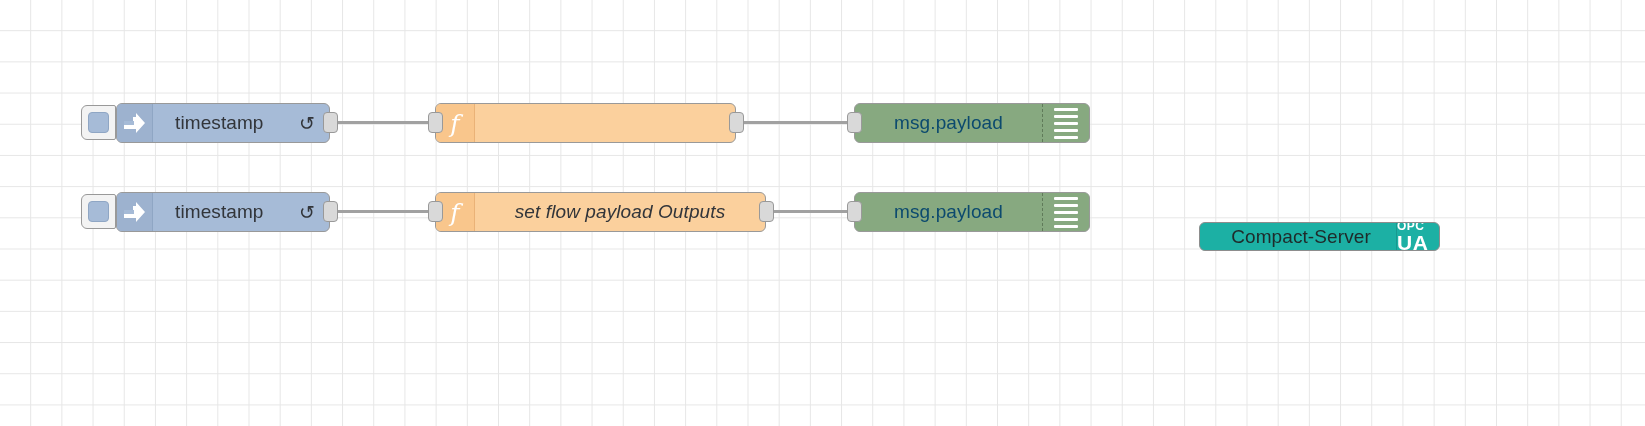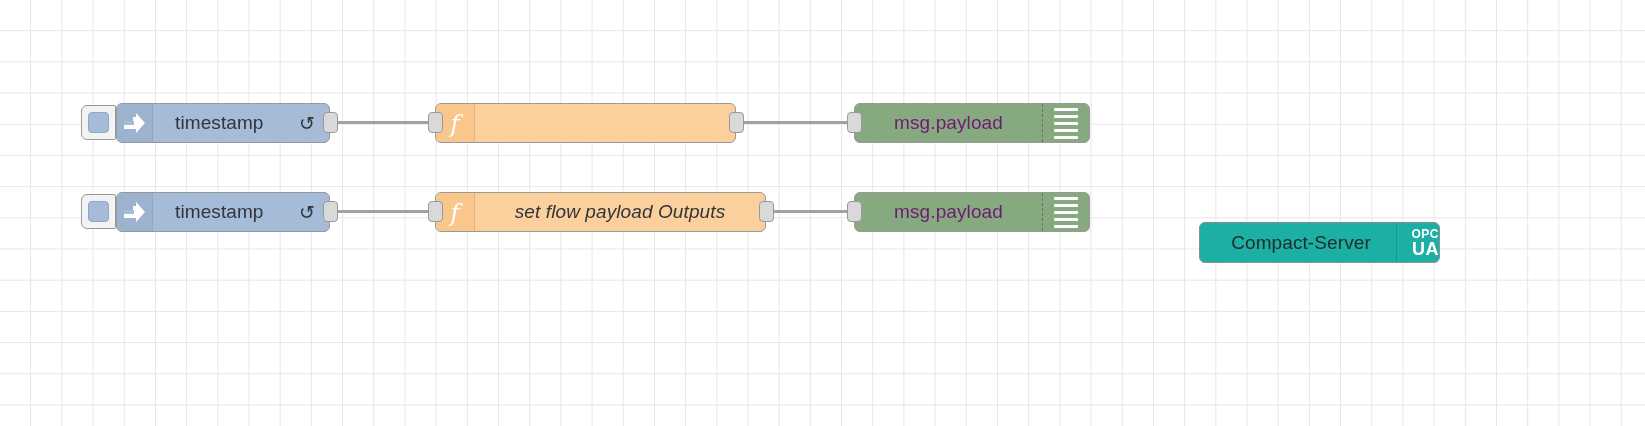--- a/index.html
+++ b/index.html
@@ -83,21 +83,21 @@
     border-right:1px solid #eab277;
     display:flex;align-items:center;justify-content:center;
   }
   .function .label{
     font-style:italic;
     font-size:19px;
   }
 
   
   .debug{ background:#87a980; }
-  .debug .label{ color:#701a75; }
+  .debug .label{ color:#0c4a6e; }
   .debug .dbg-btn{
     flex:0 0 auto;
     width:46px;
     background:#87a980;
     border-left:1px dashed #5f7a59;
     border-radius:0 5px 5px 0;
     display:flex;flex-direction:column;
     align-items:center;justify-content:center;
     gap:4px;
   }
@@ -109,27 +109,27 @@
   }
 
   
   .opcua{ background:#1cb0a4; border-color:#8d8d8d;}
   .opcua .label{ color:#1f2a2a; font-size:19px; padding-right:8px;}
   .opcua .opc-badge{
     flex:0 0 auto;
     width:42px;
     border-left:1px solid #17998f;
     display:flex;flex-direction:column;
-    align-items:flex-end;justify-content:center;
+    align-items:flex-start;justify-content:center;
     color:#ffffff;
     line-height:1;
     font-weight:bold;
   }
   .opcua .opc-badge .l1{ font-size:12px; letter-spacing:0.5px;}
-  .opcua .opc-badge .l2{ font-size:18px; letter-spacing:0.5px;}
+  .opcua .opc-badge .l2{ font-size:21px; letter-spacing:0.5px;}
 
   
   .port{
     position:absolute;
     width:15px;height:21px;
     box-sizing:border-box;
     background:#d9d9d9;
     border:1px solid #999999;
     border-radius:4px;
     z-index:3;
@@ -224,21 +224,21 @@
     <span class="label">msg.payload</span>
     <span class="dbg-btn">
       <i></i>
       <i></i>
       <i></i>
       <i></i>
       <i></i>
     </span>
   </div>
 
-  <div class="node opcua" style="left:1199px;top:222px;width:241px;height:41px;">
+  <div class="node opcua" style="left:1199px;top:222px;width:241px;height:29px;">
     <span class="label">Compact-Server</span>
     <span class="opc-badge">
       <span class="l1">OPC</span>
       <span class="l2">UA</span>
     </span>
   </div>
 
 </div>
 
 </body></html>

